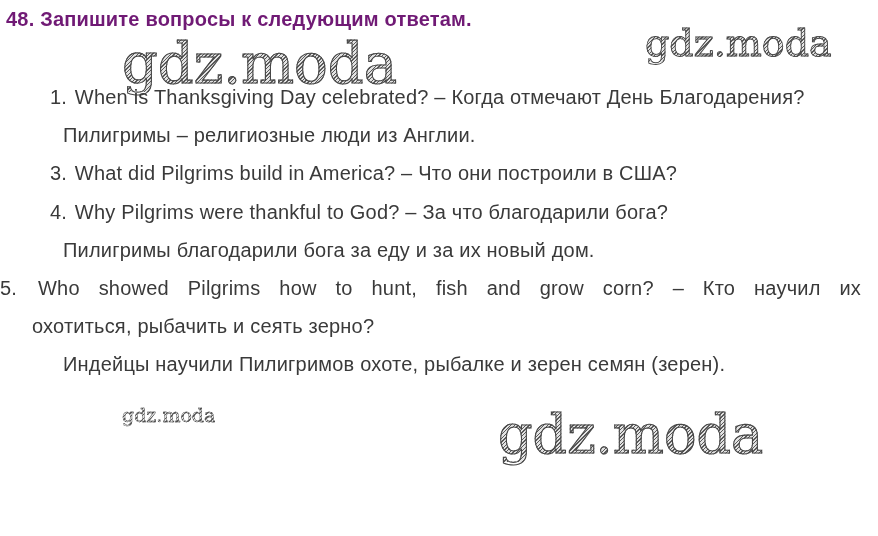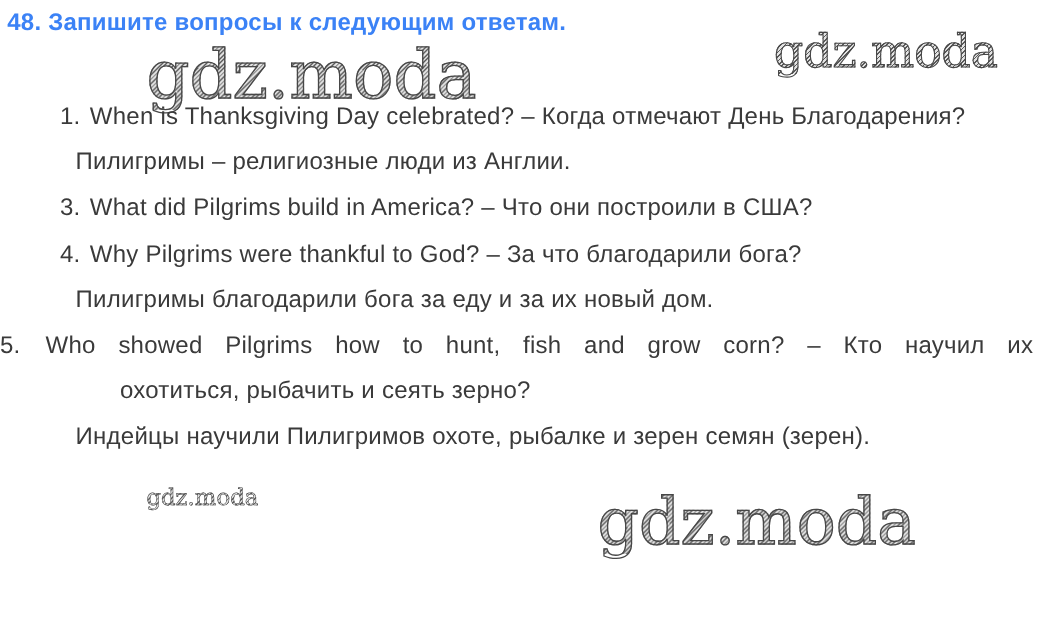--- a/index.html
+++ b/index.html
@@ -9,21 +9,21 @@
     font-family: "Liberation Sans", sans-serif;
     color: #3a3a3a;
     position: relative;
     overflow: hidden;
   }
   .title {
     position: absolute;
     left: 6px; top: 8px;
     font-size: 20px;
     font-weight: bold;
-    color: #3b82f6;
+    color: #701a75;
     letter-spacing: 0.2px;
     white-space: nowrap;
   }
   .content {
     position: absolute;
     left: 0; top: 78px; right: 0;
   }
   .line {
     line-height: 38.2px;
     height: 38.2px;
@@ -31,21 +31,21 @@
     letter-spacing: 0.2px;
   }
   .q  { padding-left: 50px; white-space: nowrap; }
   .a  { padding-left: 63px; white-space: nowrap; }
   .q5a {
     padding-right: 17px;
     text-align: justify;
     text-align-last: justify;
     white-space: normal;
   }
-  .q2 { padding-left: 100px; white-space: nowrap; }
+  .q2 { padding-left: 32px; white-space: nowrap; }
   .num { margin-right: 2px; }
   .wm {
     position: absolute;
     font-family: "DejaVu Serif", serif;
     font-weight: normal;
     line-height: 1;
     white-space: nowrap;
     background: repeating-linear-gradient(135deg, #5a5a5a 0px, #5a5a5a 1px, #e3e3e3 1px, #e3e3e3 2.6px);
     -webkit-background-clip: text;
     background-clip: text;

